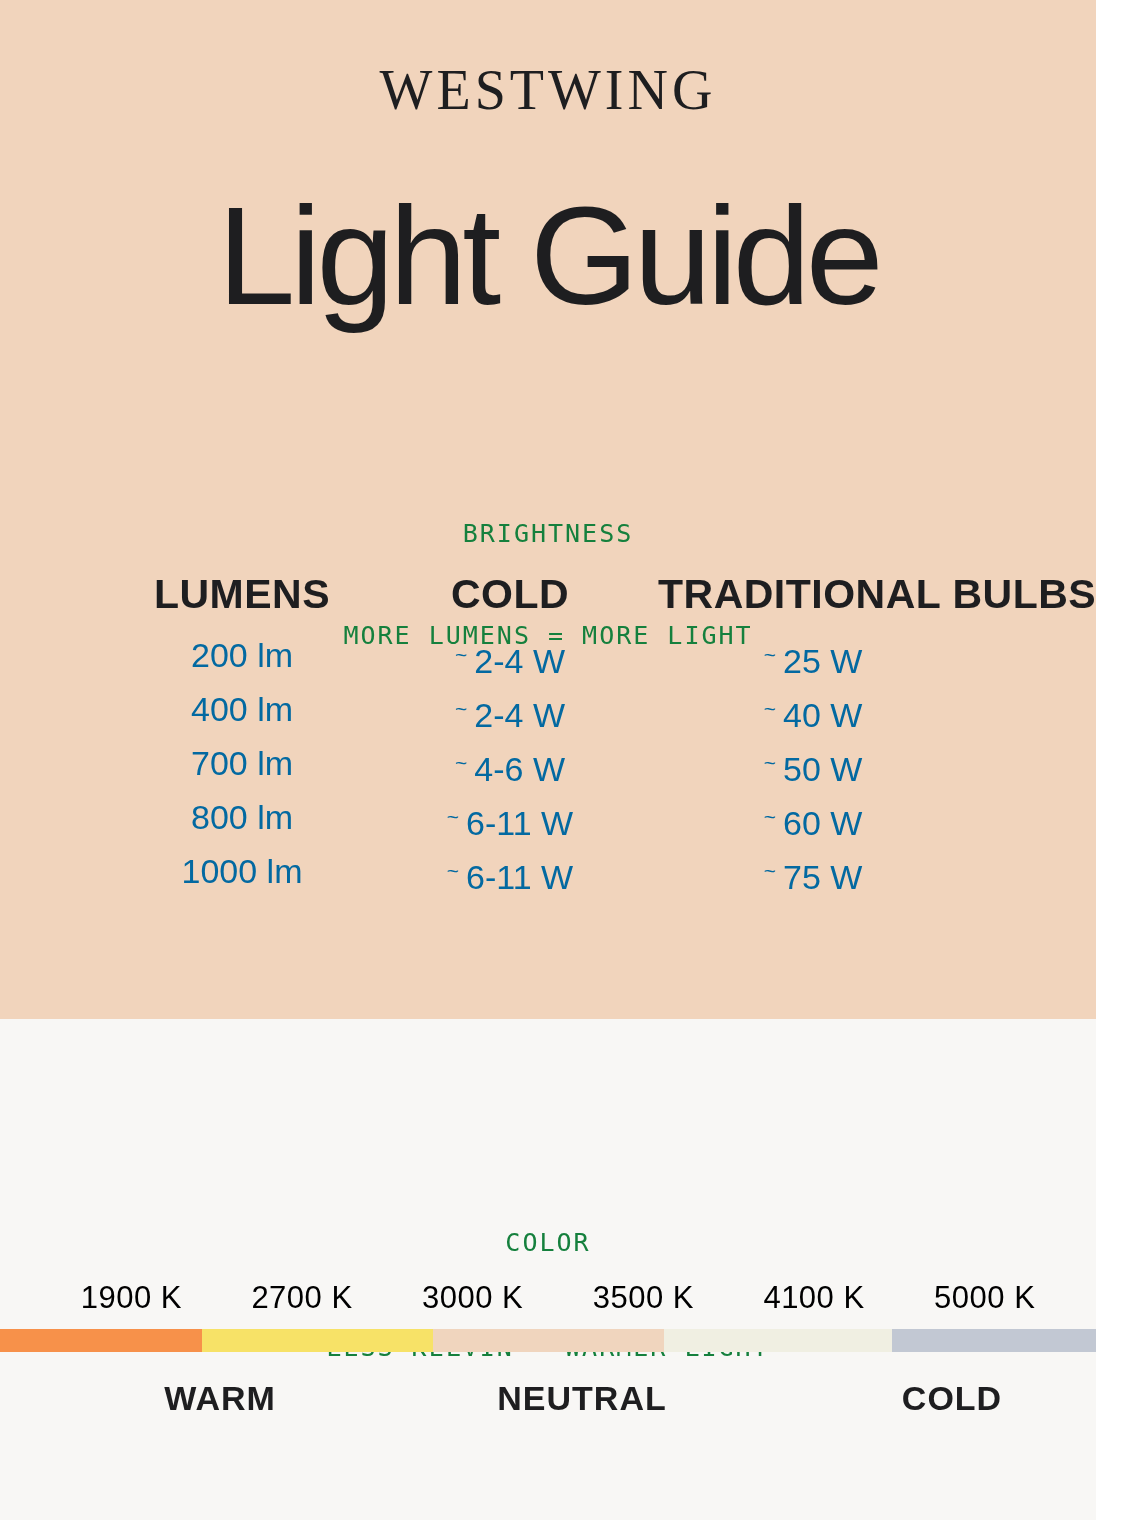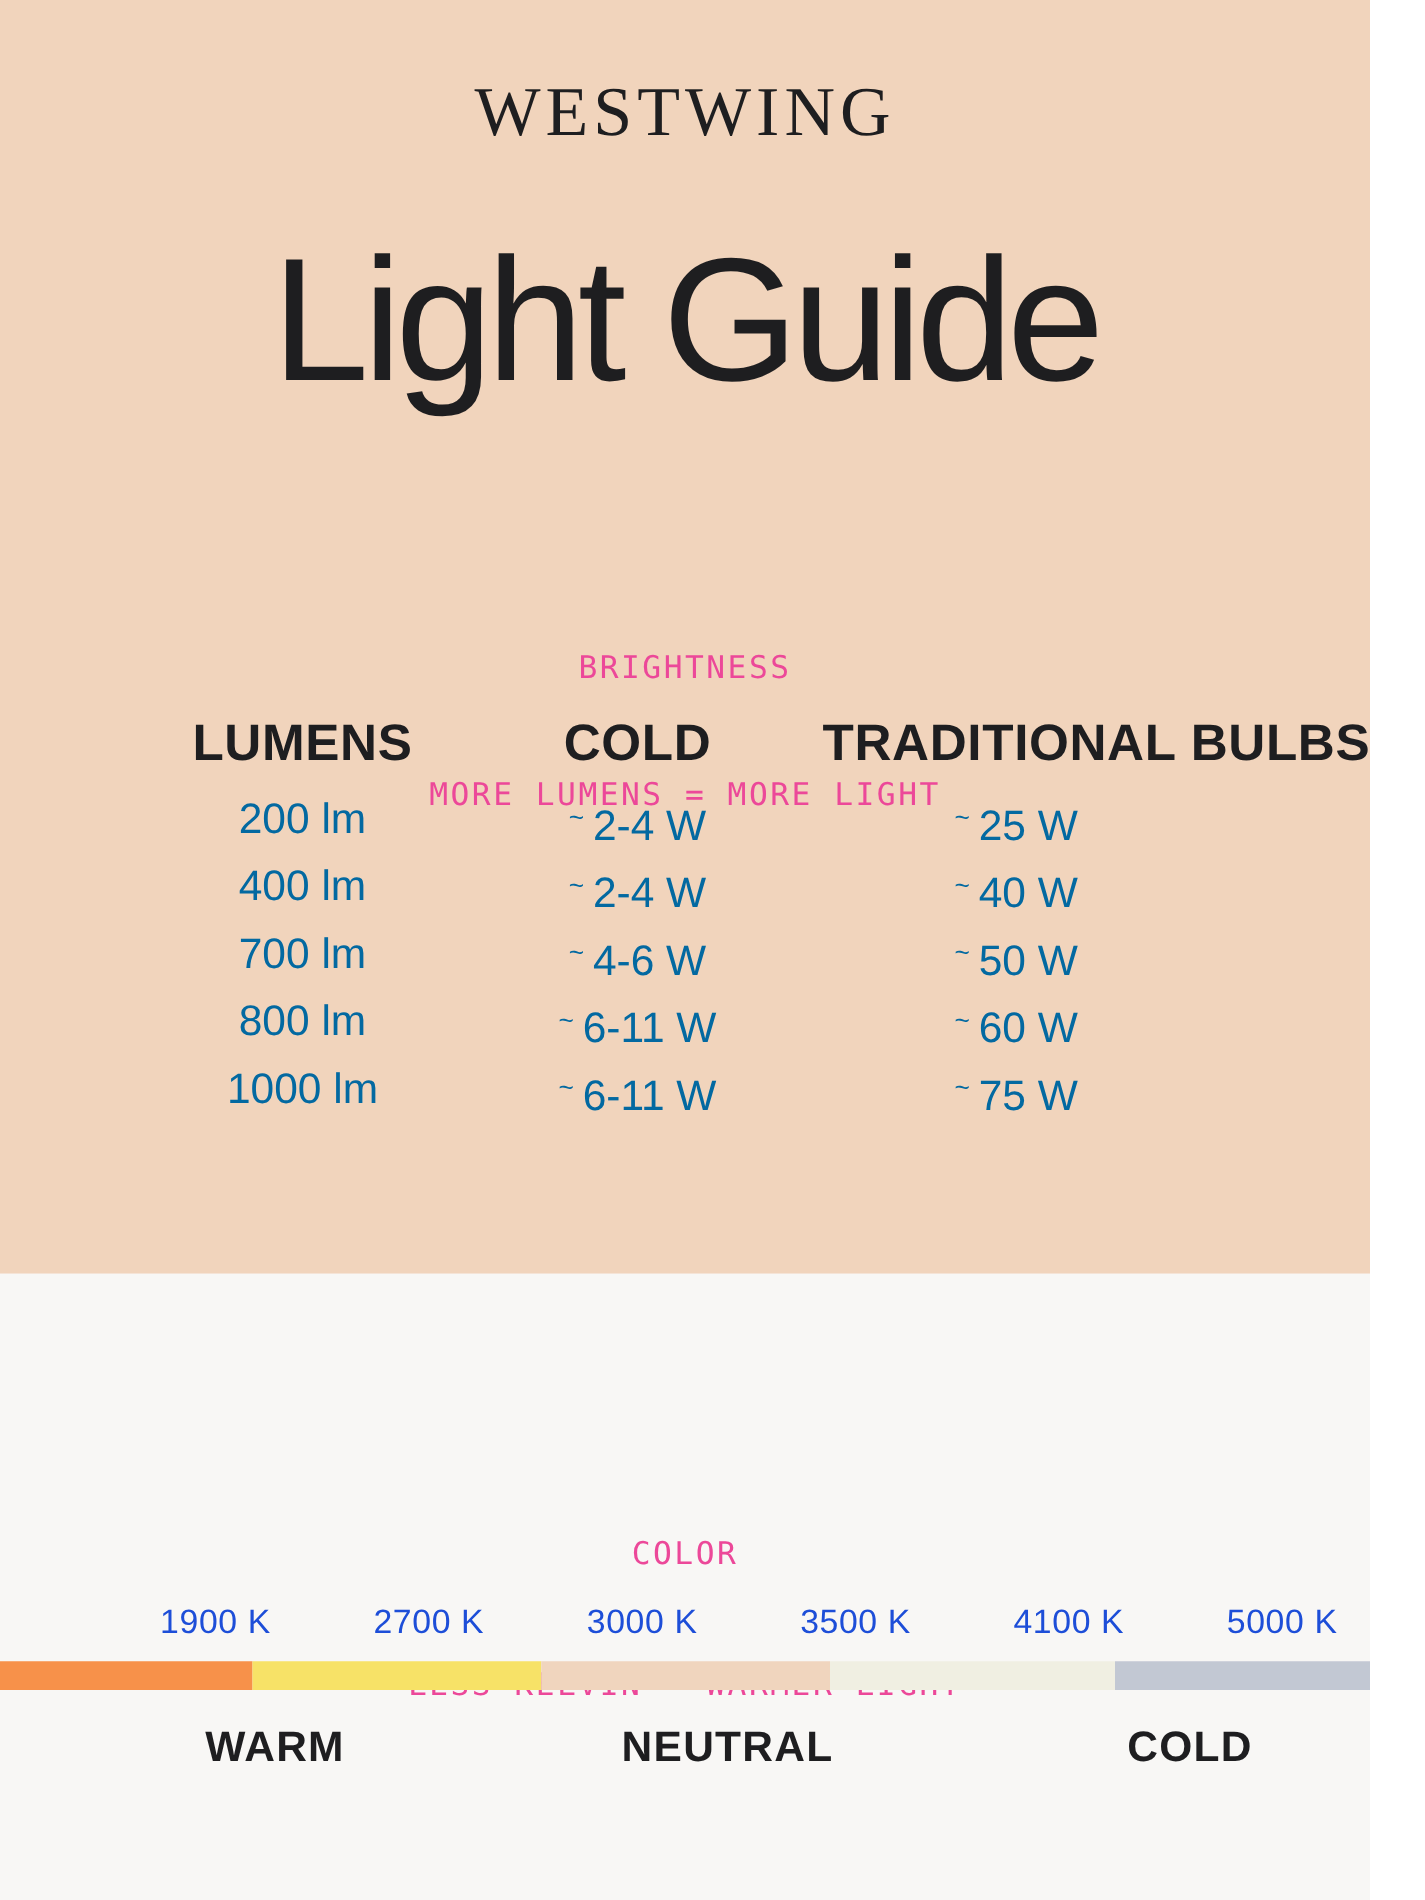--- a/index.html
+++ b/index.html
@@ -31,21 +31,21 @@
     letter-spacing: -5px;
     color: #1E1E20;
   }
 
   .caption {
     position: absolute; left: 0; width: 100%;
     text-align: center;
     font-family: "DejaVu Sans Mono", "Liberation Mono", monospace;
     font-size: 25px; line-height: 34px;
     letter-spacing: 2px;
-    color: #ec4899;
+    color: #15803d;
     white-space: pre;
   }
   .caption-brightness { top: 449px; }
   .caption-color { top: 1155px; line-height: 35px; }
 
   .table-col { position: absolute; top: 567px; text-align: center; }
   .col-lumens { left: 102px; width: 280px; }
   .col-leds { left: 385px; width: 250px; }
   .col-traditional { left: 658px; width: 310px; }
   .col-header {
@@ -66,23 +66,23 @@
     vertical-align: 0.52em;
     margin-right: 7px;
   }
 
   .kelvin-row {
     position: absolute; top: 1281px; left: 0; width: 100%;
     display: flex;
     padding: 0 26px 0 46px;
   }
   .kelvin-label {
-    flex: 1; text-align: right;
-    font-size: 27px; line-height: 33px; letter-spacing: 0.5px;
-    color: #1d4ed8;
+    flex: 1; text-align: center;
+    font-size: 31px; line-height: 33px; letter-spacing: 0.5px;
+    color: #000000;
     white-space: nowrap;
   }
 
   .color-bar {
     position: absolute; top: 1329px; left: 0; width: 100%; height: 23px;
     display: flex;
   }
   .bar-segment { height: 100%; }
 
   .temp-label {

